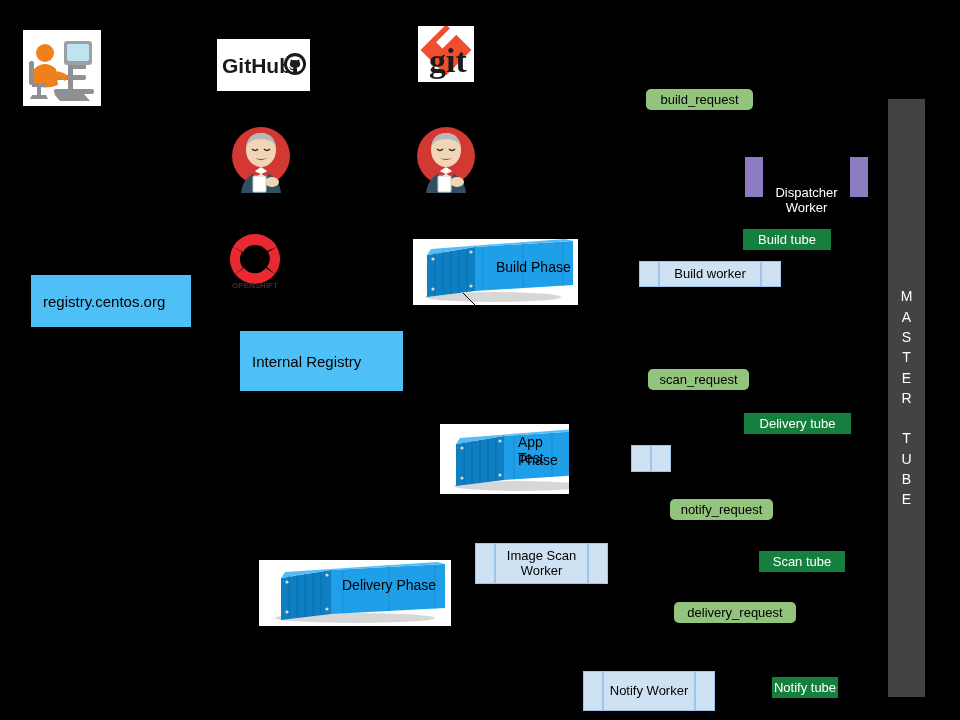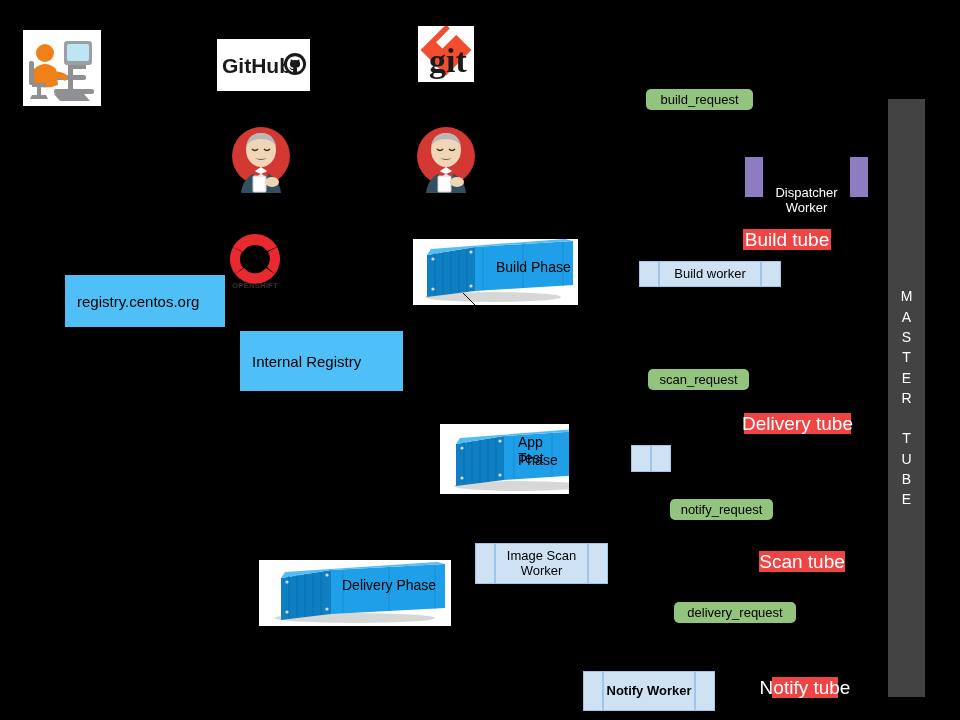--- a/index.html
+++ b/index.html
@@ -11,22 +11,22 @@
   .logo-tile{background:#ffffff;display:flex;align-items:center;justify-content:center;overflow:hidden;}
 
   
   .bluebox{background:#4fc0f7;display:flex;align-items:center;color:#000;font-size:15px;padding-left:12px;}
 
   
   .req{background:#93c47d;border-radius:5px;display:flex;align-items:center;justify-content:center;
        color:#000;font-size:13px;white-space:nowrap;}
 
   
-  .tube{background:#ef4444;display:flex;align-items:center;justify-content:center;
-        color:#ffffff;font-size:19px;white-space:nowrap;}
+  .tube{background:#15803d;display:flex;align-items:center;justify-content:center;
+        color:#ffffff;font-size:13px;white-space:nowrap;}
 
   
   .worker{display:flex;align-items:stretch;}
   .worker .cap{width:18px;}
   .worker .body{flex:1;display:flex;align-items:center;justify-content:center;text-align:center;line-height:1.15;}
   .worker.light .cap{background:#cfe2f3;border:1px solid #9fc5e8;}
   .worker.light .body{background:#cfe2f3;border:1px solid #9fc5e8;color:#000;font-size:13px;}
   .worker.purple .cap{background:#8e7cc3;}
   .worker.purple .body{background:#8e7cc3;color:#ffffff;font-size:13px;margin-top:44px;}
 
@@ -152,21 +152,21 @@
         <path d="M53 19 a25 25 0 0 1 -2 27 l-8 -7 a14 14 0 0 0 1 -15 Z"></path>
         <path d="M51 46 a25 25 0 0 1 -40 0 l9 -6 a14 14 0 0 0 22 0 Z"></path>
         <path d="M11 46 a25 25 0 0 1 -2 -27 l9 5 a14 14 0 0 0 1 16 Z"></path>
         <path d="M9 19 a25 25 0 0 1 22 -13 l0 11 a14 14 0 0 0 -12 7 Z"></path>
       </g>
       <circle cx="31" cy="31" r="11" fill="#000"></circle>
       <text x="31" y="60" text-anchor="middle" font-family="'Liberation Sans',sans-serif" font-size="8" font-weight="bold" fill="#3a2f2f">OPENSHIFT</text>
     </svg>
   </div>
 
-  <div class="abs bluebox" style="left:31px;top:275px;width:160px;height:52px;margin-left:34px;">
+  <div class="abs bluebox" style="left:31px;top:275px;width:160px;height:52px;">
     <span>registry.centos.org</span>
   </div>
 
   <div class="abs ctile" style="left:413px;top:239px;width:165px;height:66px;">
     <svg width="165" height="66" viewBox="0 0 165 66" style="position:absolute;left:0;top:0;">
       <ellipse cx="80" cy="58" rx="68" ry="5" fill="#c9c9c9" opacity="0.75"></ellipse>
       <polygon points="14,16 62,8 62,52 14,58" fill="#0f7fc4"></polygon>
       <polygon points="62,8 160,2 160,46 62,52" fill="#1e9fe8"></polygon>
       <polygon points="14,16 62,8 160,2 152,0 18,10" fill="#56bdf4"></polygon>
       <g stroke="#0a6ba8" stroke-width="1" opacity="0.8">
@@ -307,21 +307,21 @@
     <div class="cap"></div>
     <div class="body">
       <div>
         <div>Image Scan</div>
         <div>Worker</div>
       </div>
     </div>
     <div class="cap"></div>
   </div>
 
-  <div class="abs worker light" style="left:583px;top:671px;width:132px;height:40px;font-weight:bold;">
+  <div class="abs worker light" style="left:583px;top:671px;width:132px;height:40px;">
     <div class="cap"></div>
     <div class="body">
         <span>Notify Worker</span>
       </div>
     <div class="cap"></div>
   </div>
 
   <div class="abs mastertube" style="left:888px;top:99px;width:37px;height:598px;">
     <div class="letters" style="white-space:pre-line;">M
 A

